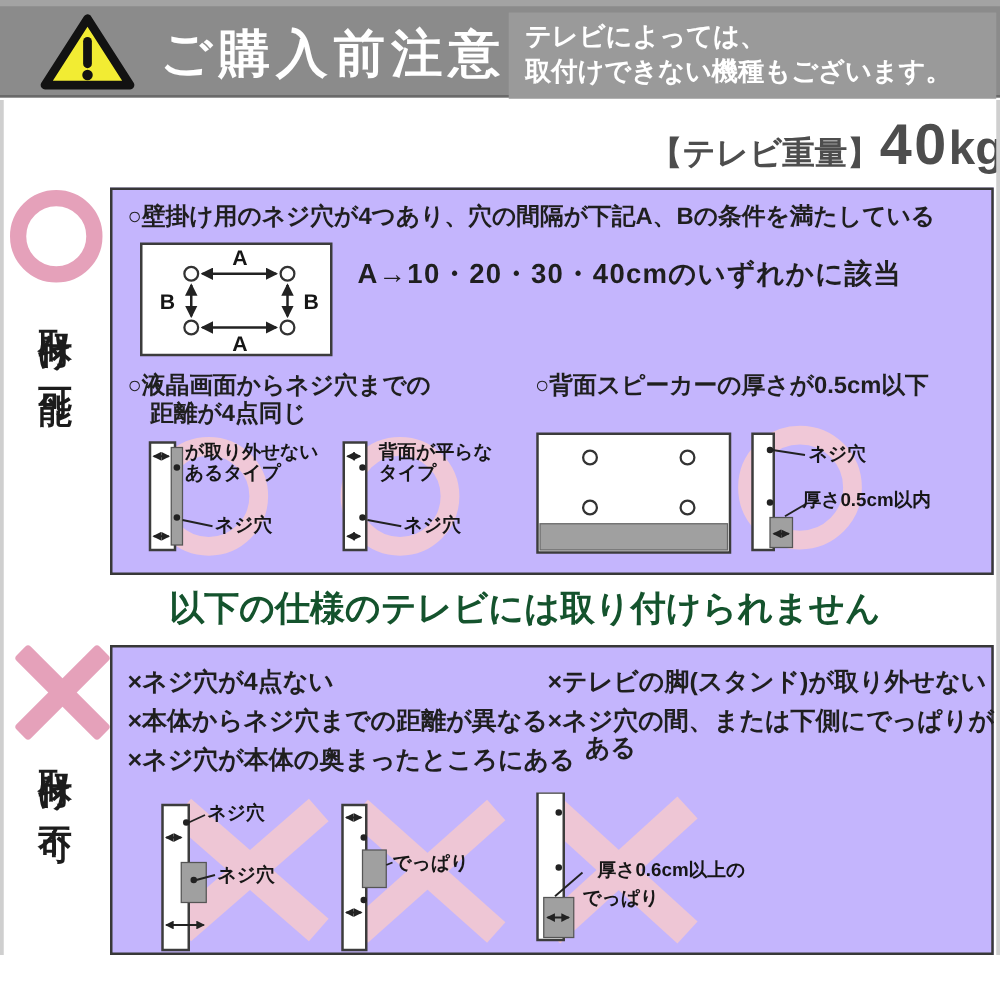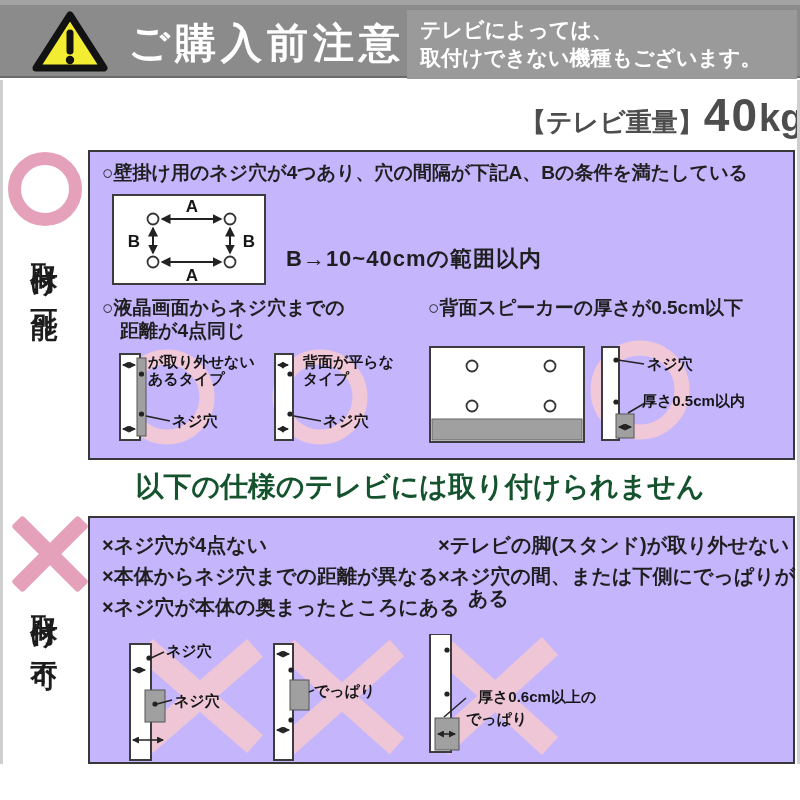--- a/index.html
+++ b/index.html
@@ -97,21 +97,21 @@
         <line x1="54" y1="70" x2="113" y2="70" stroke="#222" stroke-width="2" marker-start="url(#ah)" marker-end="url(#ah)"></line>
         <line x1="45" y1="36" x2="45" y2="61" stroke="#222" stroke-width="2" marker-start="url(#ah)" marker-end="url(#ah)"></line>
         <line x1="122" y1="36" x2="122" y2="61" stroke="#222" stroke-width="2" marker-start="url(#ah)" marker-end="url(#ah)"></line>
         <text x="84" y="20" text-anchor="middle" font-size="17" font-weight="bold" fill="#161616">A</text>
         <text x="84" y="89" text-anchor="middle" font-size="17" font-weight="bold" fill="#161616">A</text>
         <text x="26" y="55" text-anchor="middle" font-size="17" font-weight="bold" fill="#161616">B</text>
         <text x="141" y="55" text-anchor="middle" font-size="17" font-weight="bold" fill="#161616">B</text>
       </svg>
     </div>
 
-    <div class="rule" style="left:196px;top:92px">B→10~40cmの範囲以内</div>
+    <div class="rule" style="left:196px;top:52px">A→10・20・30・40cmのいずれかに該当</div>
 
     <div class="cond" style="left:12px;top:143px">○液晶画面からネジ穴までの</div>
     <div class="cond" style="left:30px;top:166px">距離が4点同じ</div>
     <div class="cond" style="left:338px;top:143px">○背面スピーカーの厚さが0.5cm以下</div>
 
     <div class="diag" style="left:20px;top:190px;width:150px;height:120px">
       <svg width="150" height="120" viewBox="0 0 150 120">
         <circle cx="57" cy="55" r="40" fill="none" stroke="#f0c8d7" stroke-width="15"></circle>
         <rect x="10" y="12" width="20" height="86" fill="#fff" stroke="#3c3c3c" stroke-width="2"></rect>
         <rect x="27" y="16" width="9" height="78" fill="#a0a0a0" stroke="#555" stroke-width="1"></rect>

